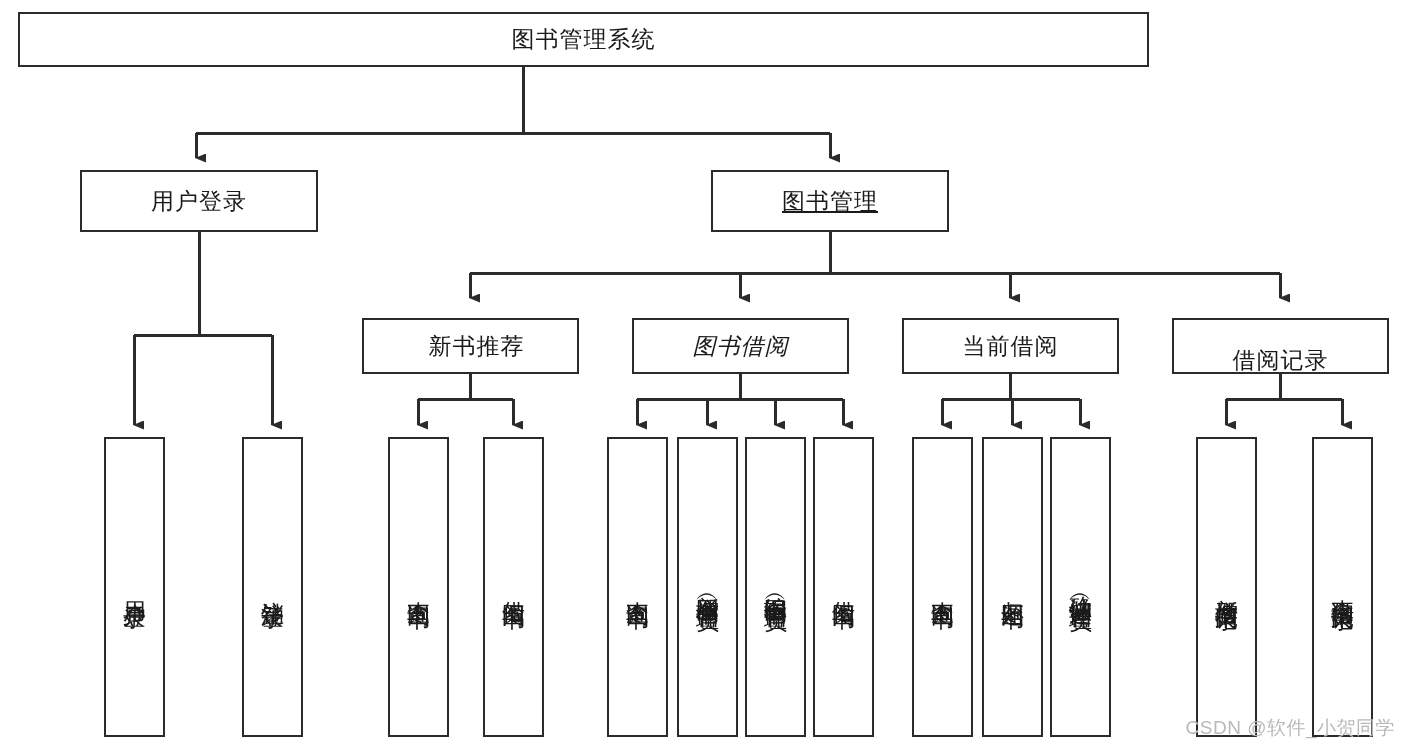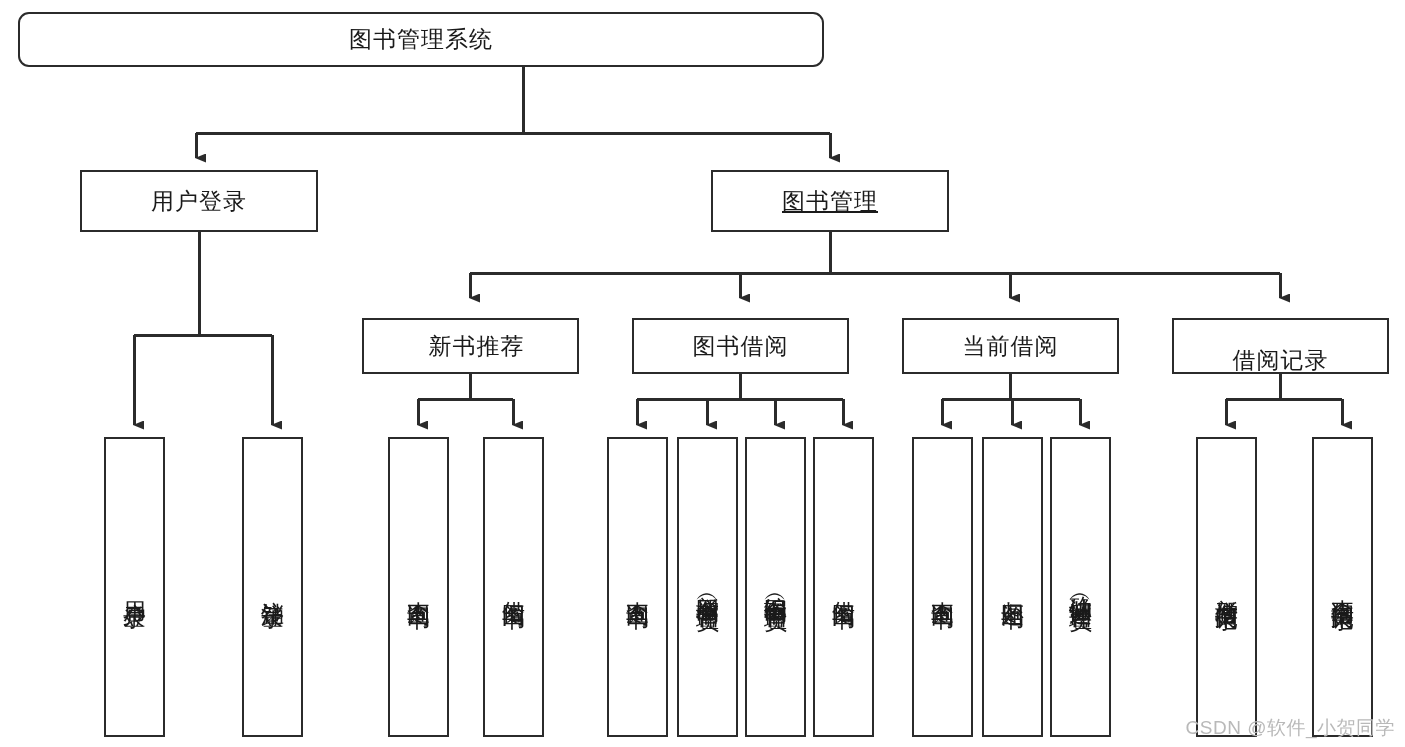--- a/index.html
+++ b/index.html
@@ -115,35 +115,35 @@
       <path d="M 1012,399 L 1012,425" marker-end="url(#arrowhead)"></path>
       <path d="M 1080,399 L 1080,425" marker-end="url(#arrowhead)"></path>
 
       <path d="M 1280,374 L 1280,399"></path>
       <path d="M 1226,399 L 1342,399"></path>
       <path d="M 1226,399 L 1226,425" marker-end="url(#arrowhead)"></path>
       <path d="M 1342,399 L 1342,425" marker-end="url(#arrowhead)"></path>
     </g>
   </svg>
 
-  <div class="node-box horizontal" style="left:18px; top:12px; width:806px; height:55px;border-radius:11px;">
+  <div class="node-box horizontal" style="left:18px; top:12px; width:1131px; height:55px;">
     <span class="node-label-h">图书管理系统</span>
   </div>
 
   <div class="node-box horizontal" style="left:80px; top:170px; width:238px; height:62px;">
     <span class="node-label-h">用户登录</span>
   </div>
   <div class="node-box horizontal" style="left:711px; top:170px; width:238px; height:62px;text-decoration:underline;">
     <span class="node-label-h">图书管理</span>
   </div>
 
   <div class="node-box horizontal" style="left:362px; top:318px; width:217px; height:56px;padding-left:12px;">
     <span class="node-label-h">新书推荐</span>
   </div>
-  <div class="node-box horizontal" style="left:632px; top:318px; width:217px; height:56px;">
+  <div class="node-box horizontal" style="left:632px; top:318px; width:217px; height:56px;font-style:italic;">
     <span class="node-label-h">图书借阅</span>
   </div>
   <div class="node-box horizontal" style="left:902px; top:318px; width:217px; height:56px;">
     <span class="node-label-h">当前借阅</span>
   </div>
   <div class="node-box horizontal" style="left:1172px; top:318px; width:217px; height:56px;align-items:flex-end;">
     <span class="node-label-h">借阅记录</span>
   </div>
 
   <div class="node-box vertical" style="left:104px; top:437px; width:61px; height:300px;">

